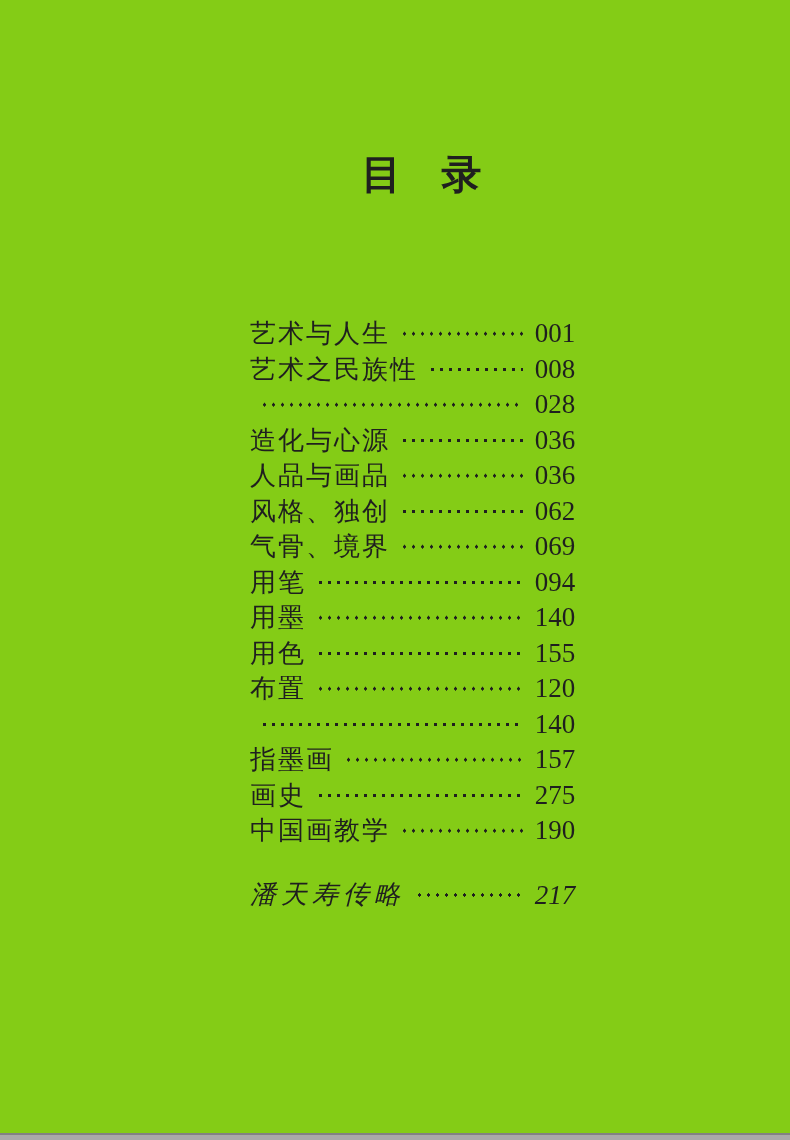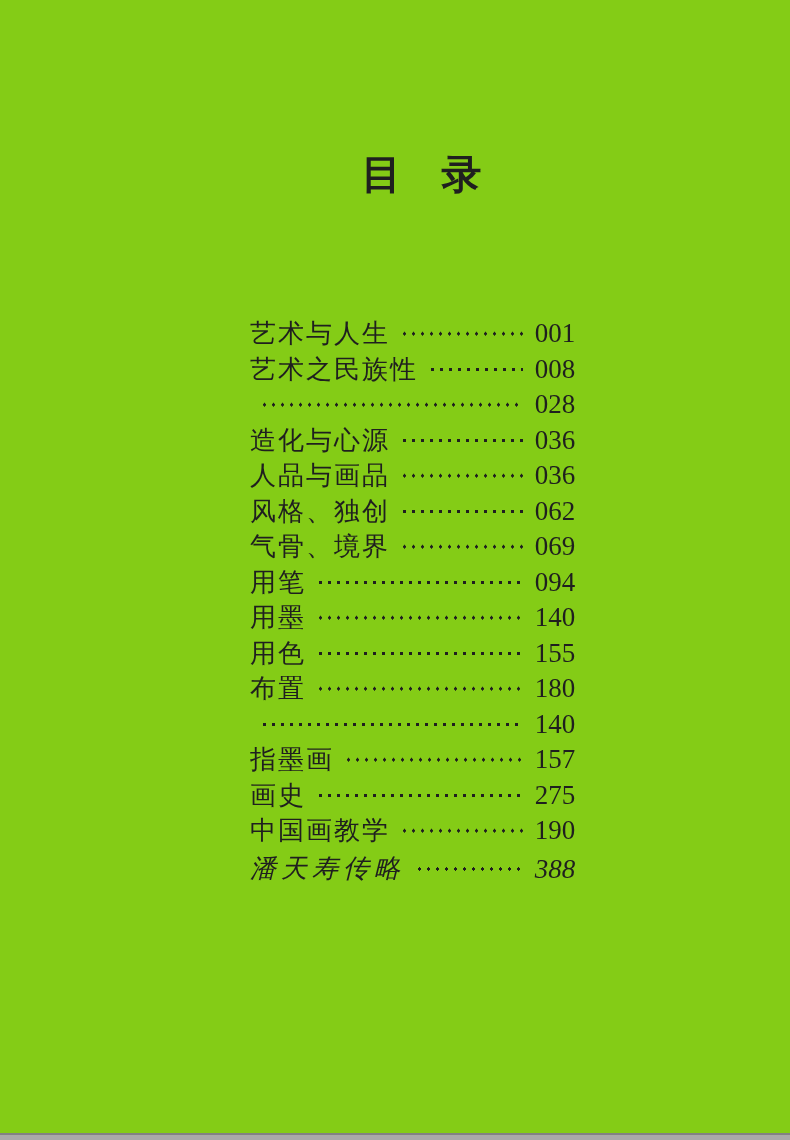--- a/index.html
+++ b/index.html
@@ -33,20 +33,21 @@
     font-family: "DejaVu Sans", "Liberation Sans", sans-serif;
     font-weight: bold;
     font-size: 40px;
     line-height: 48px;
     color: #1f1f1f;
   }
   .toc-list.main {
     margin-top: 118px;
   }
   .toc-list.appendix {
+    margin-top: 26px;
   }
   .toc-row {
     display: flex;
     align-items: center;
     height: 35.5px;
     line-height: 35.5px;
     color: #1f1f1f;
     white-space: nowrap;
   }
   .appendix .toc-row {
@@ -138,21 +139,21 @@
           <span class="entry-page">140</span>
         </div>
         <div class="toc-row">
           <span class="entry-label">用色</span>
           <span class="leader"></span>
           <span class="entry-page">155</span>
         </div>
         <div class="toc-row">
           <span class="entry-label">布置</span>
           <span class="leader"></span>
-          <span class="entry-page">180</span>
+          <span class="entry-page">120</span>
         </div>
         <div class="toc-row">
           <span class="leader"></span>
           <span class="entry-page">140</span>
         </div>
         <div class="toc-row">
           <span class="entry-label">指墨画</span>
           <span class="leader"></span>
           <span class="entry-page">157</span>
         </div>
@@ -165,19 +166,19 @@
           <span class="entry-label">中国画教学</span>
           <span class="leader"></span>
           <span class="entry-page">190</span>
         </div>
       </div>
 
     <div class="toc-list appendix" id="toc-appendix">
         <div class="toc-row">
           <span class="entry-label">潘天寿传略</span>
           <span class="leader"></span>
-          <span class="entry-page">388</span>
+          <span class="entry-page">217</span>
         </div>
       </div>
   </div>
 
   <div class="scan-edge" id="scan-edge" style="background: rgb(169, 169, 169); border-top-color: rgb(130, 130, 130);"></div>
 </div>
 
 </body></html>

